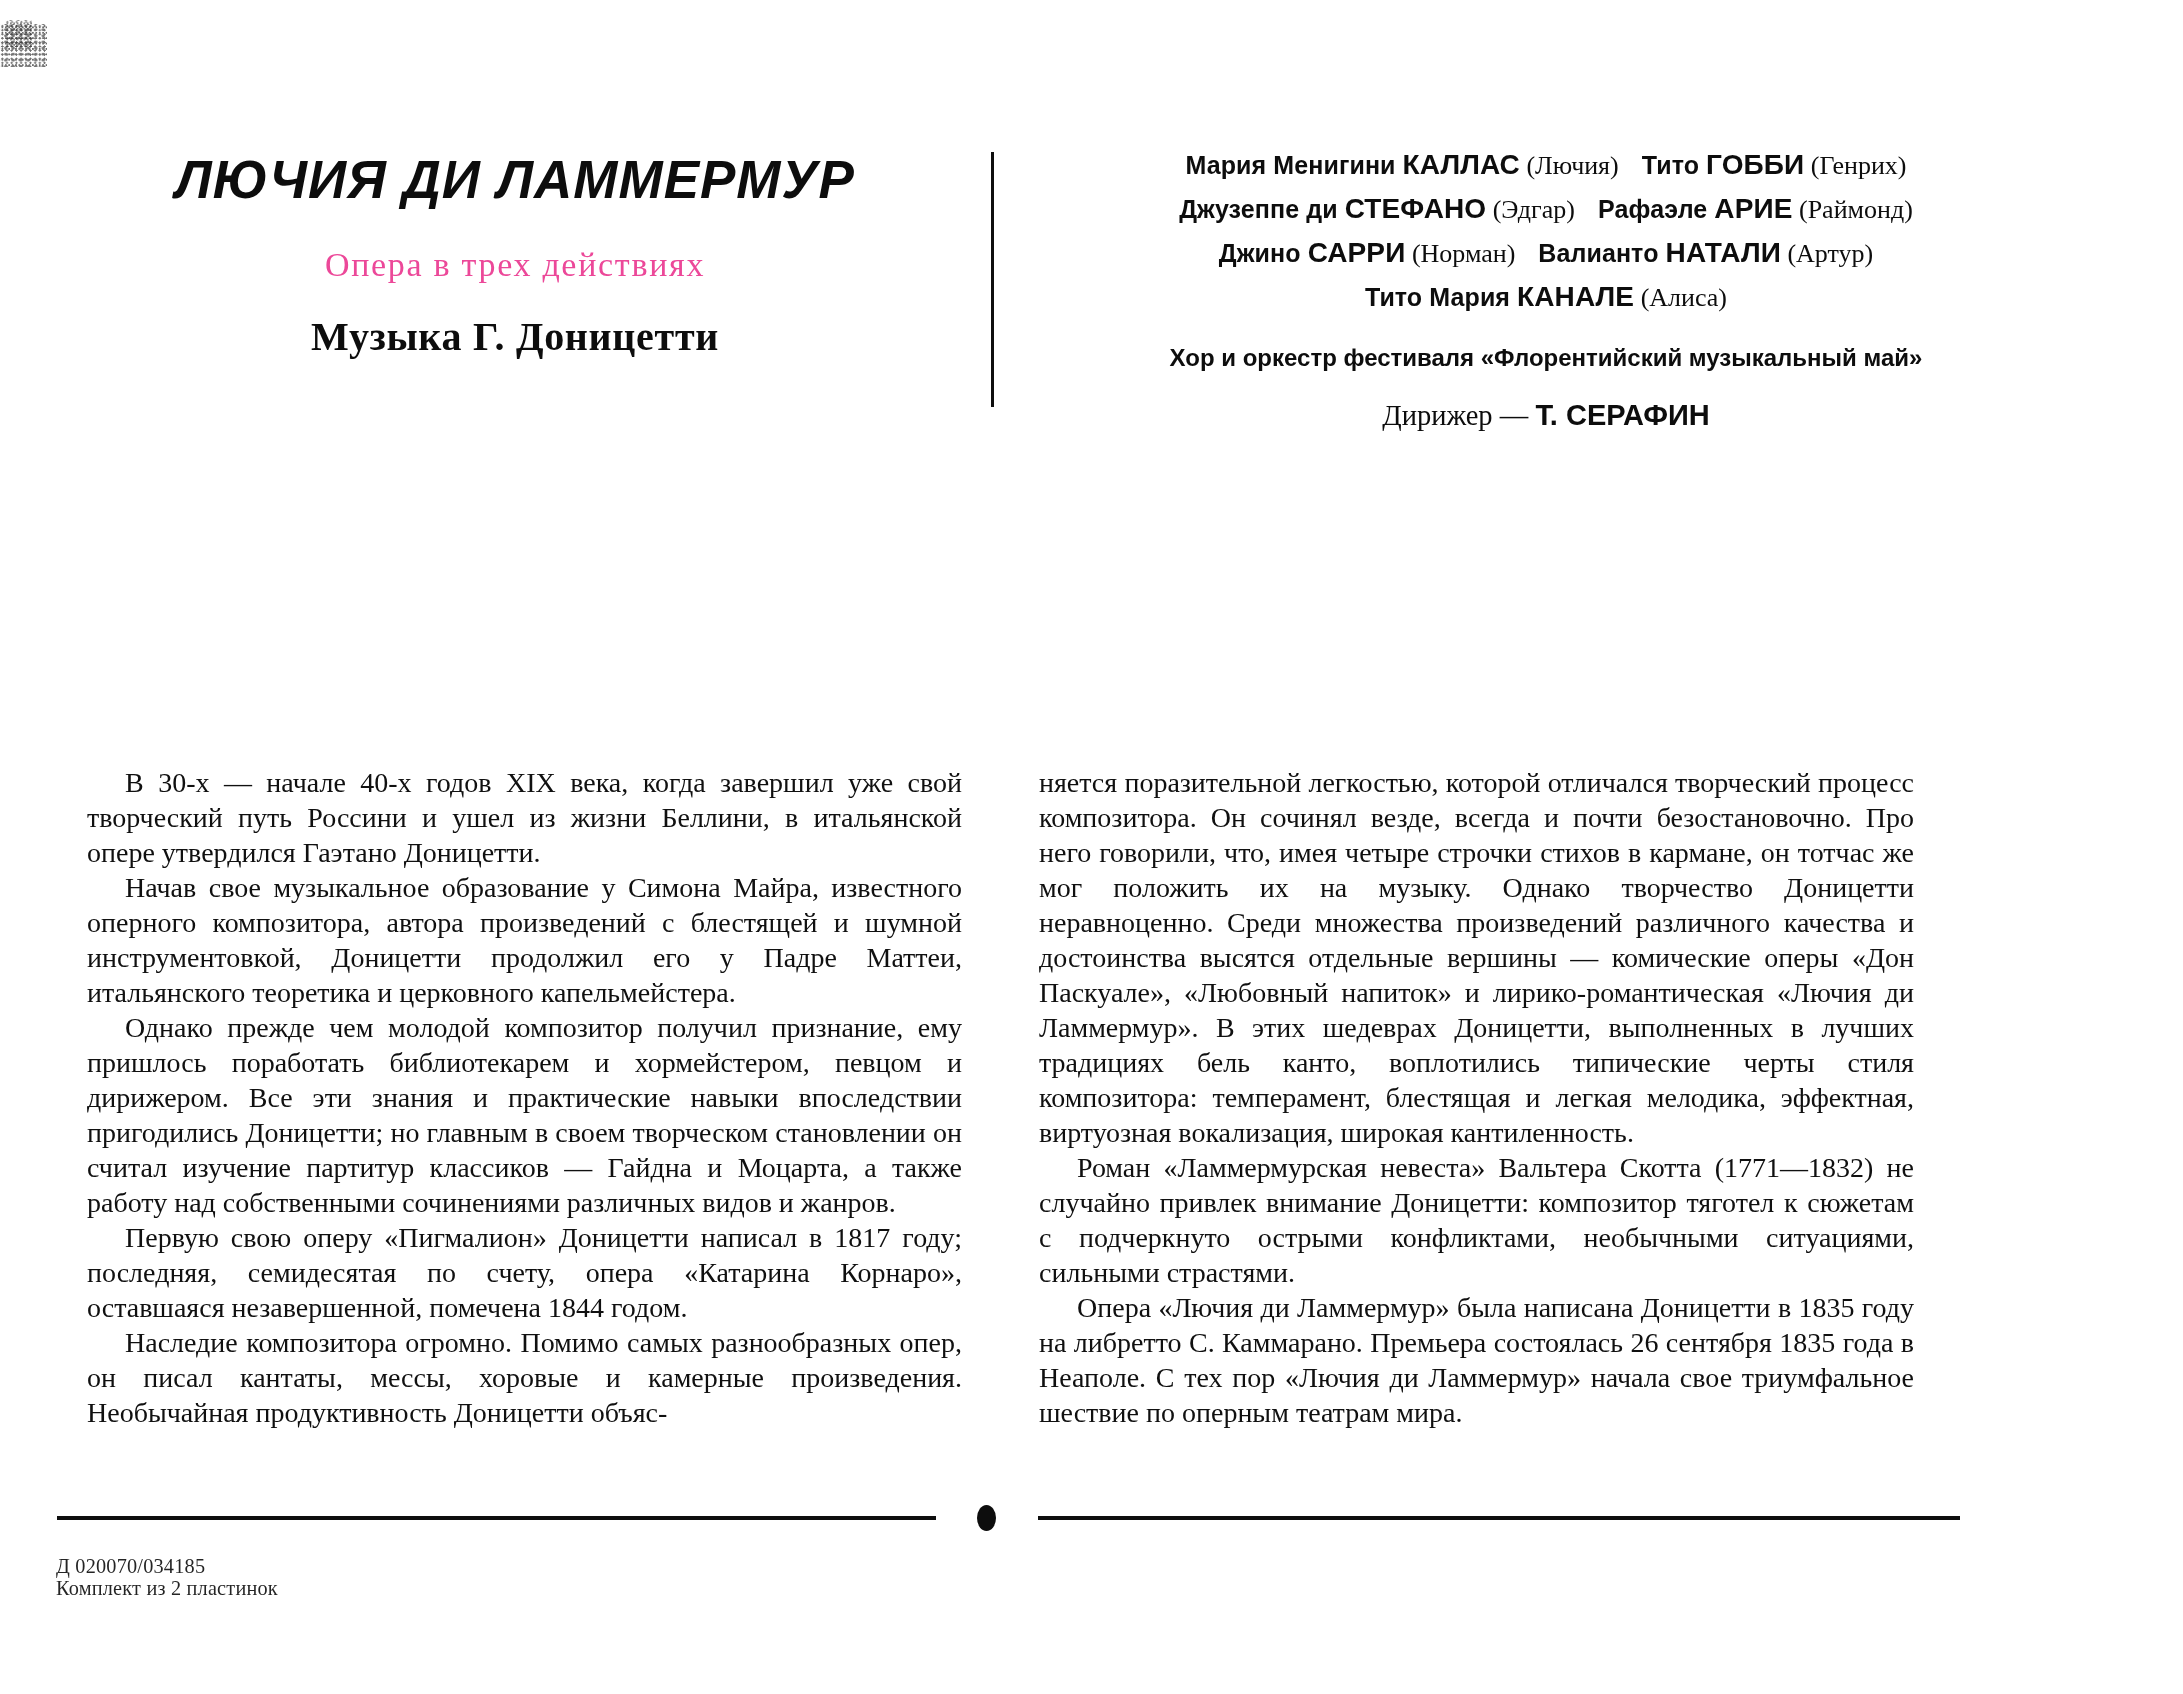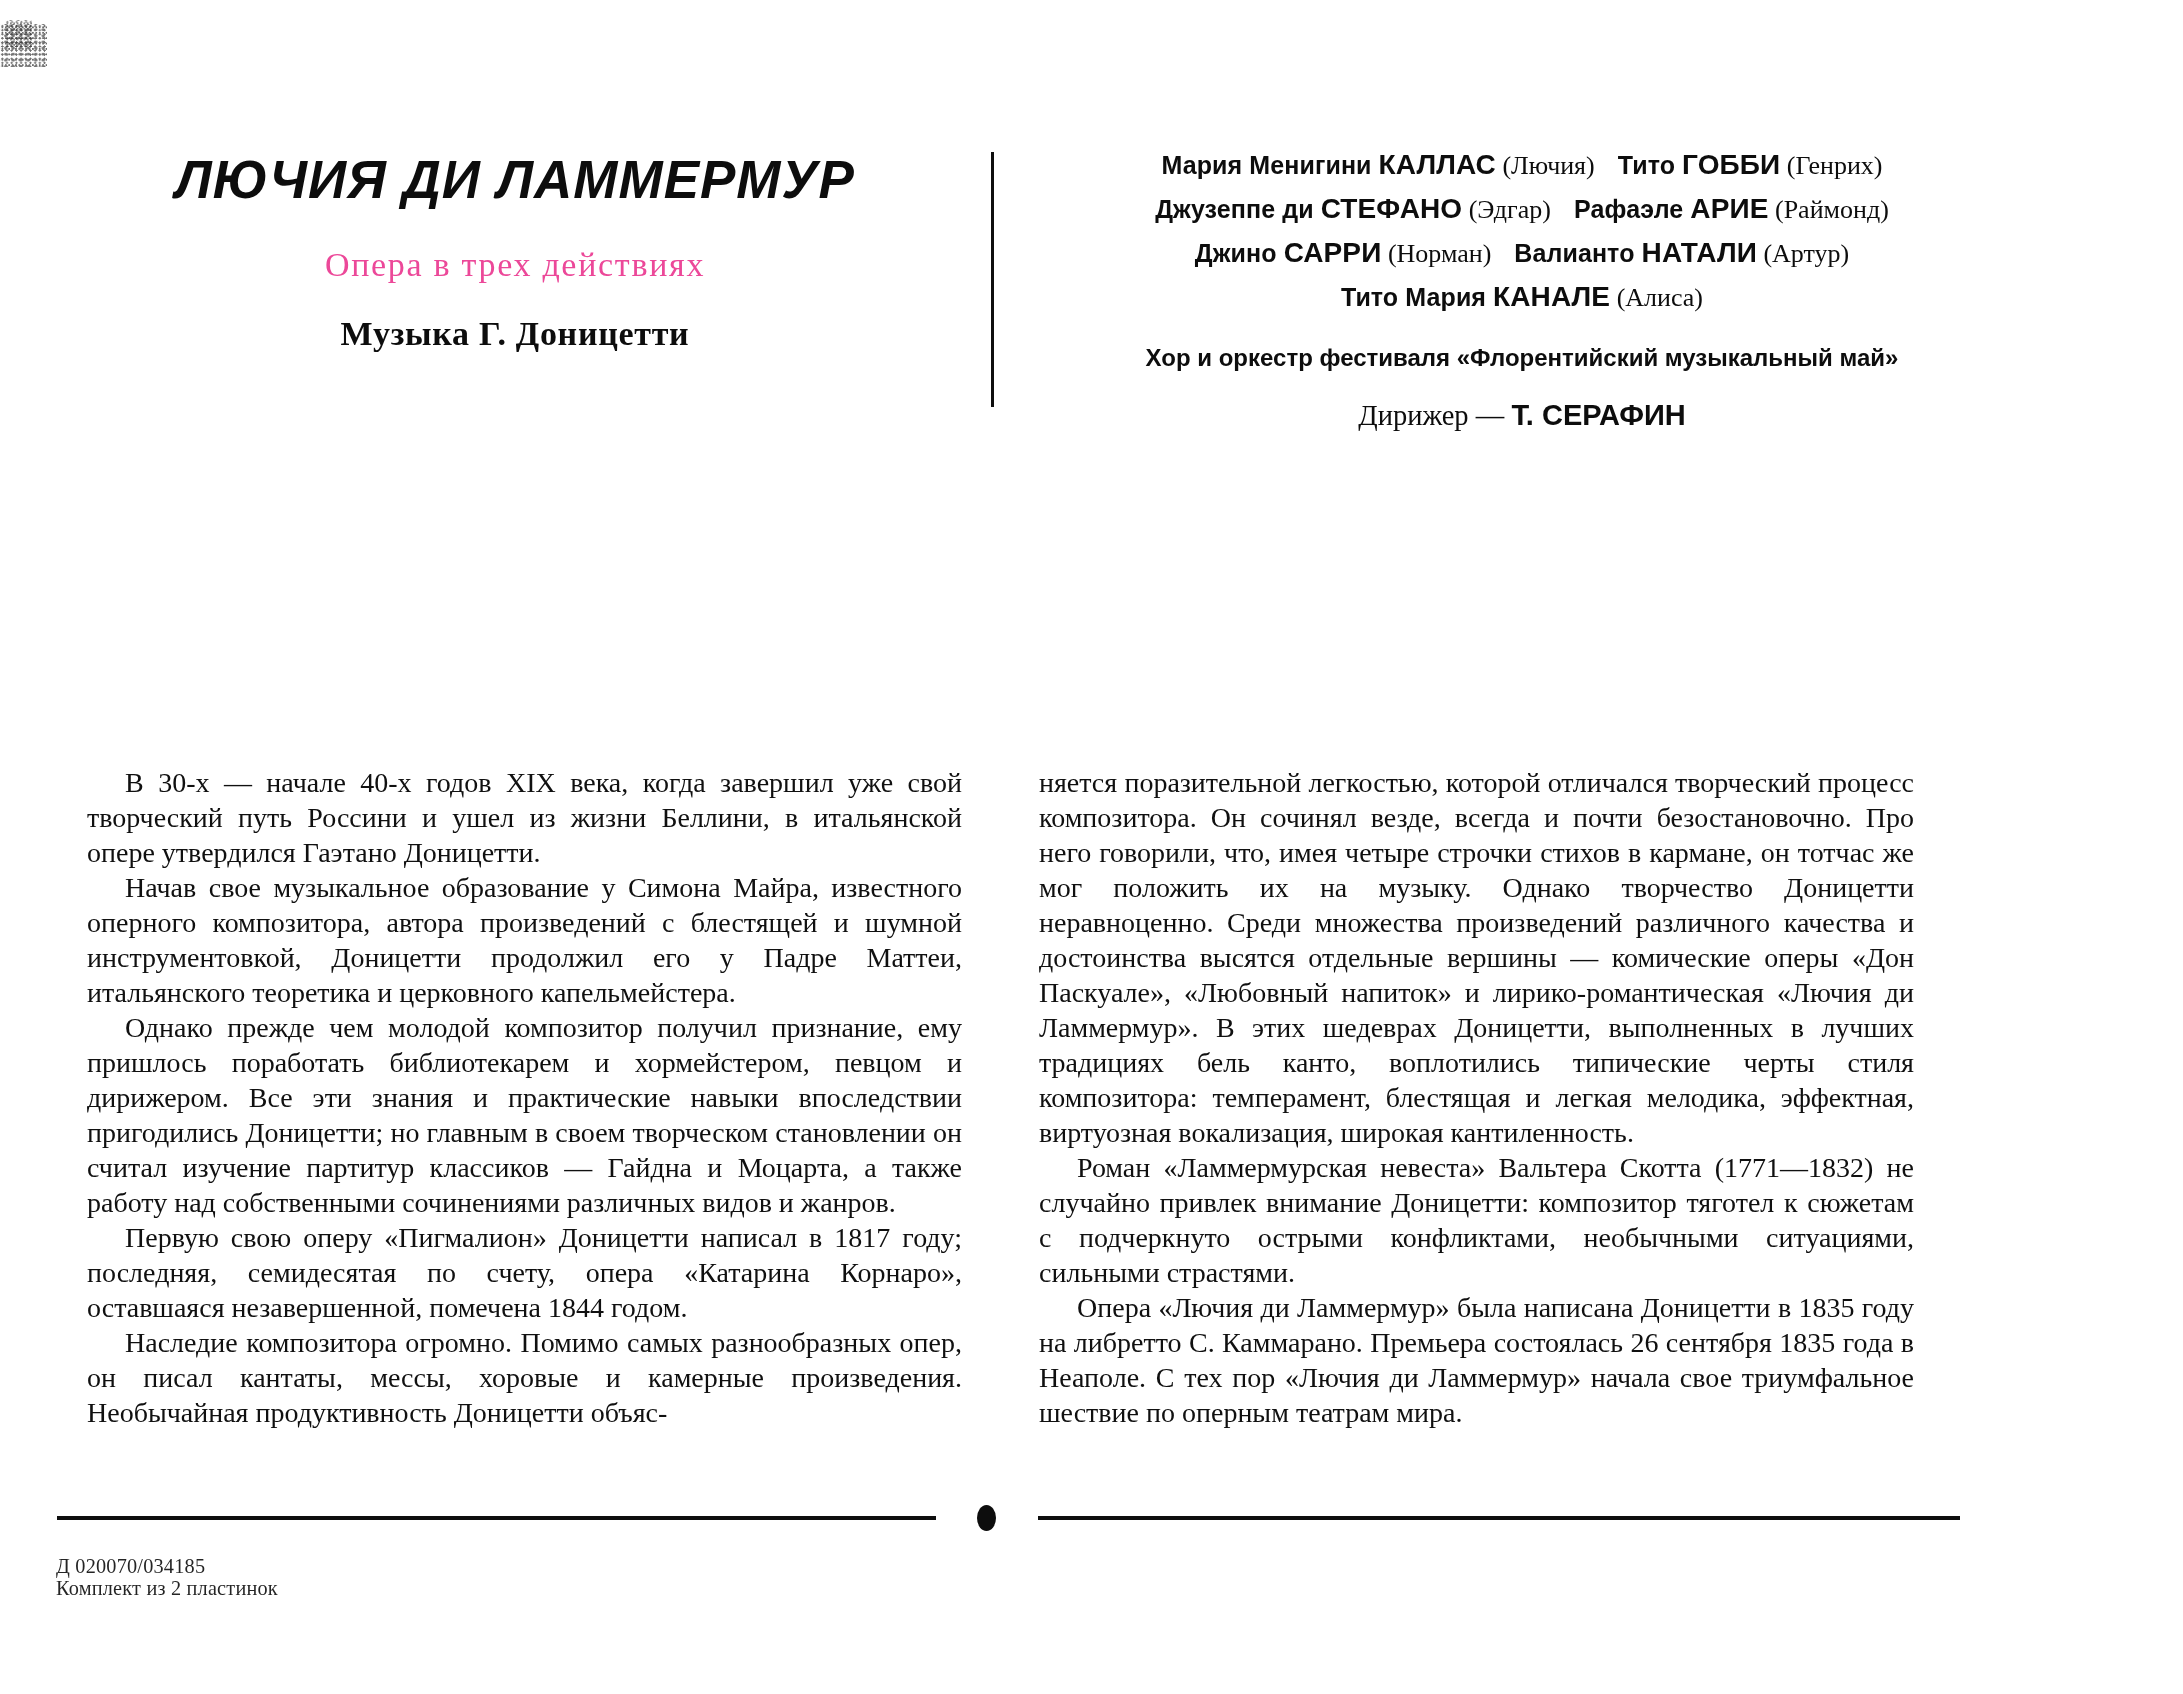--- a/index.html
+++ b/index.html
@@ -73,41 +73,41 @@
     font-size: 34px;
     letter-spacing: 1.7px;
     line-height: 1;
     margin: 0;
     padding-top: 42px;
     color: #ec4899;
   }
 
   .opera-composer {
     font-family: "Liberation Serif", "DejaVu Serif", serif;
-    font-size: 34px;
+    font-size: 40px;
     font-weight: bold;
     letter-spacing: 0.7px;
     line-height: 1;
     margin: 0;
     padding-top: 35px;
     color: #0d0d0d;
   }
 
   .header-rule {
     position: absolute;
     left: 991px;
     top: 19px;
     width: 2.7px;
     height: 255px;
     background: #0e0e0e;
   }
 
   .header-right {
     position: absolute;
-    left: 993px;
+    left: 1017px;
     top: 0;
     width: 1058px;
     text-align: center;
   }
 
   .cast-line {
     font-family: "Liberation Sans", "DejaVu Sans", sans-serif;
     font-weight: bold;
     font-size: 28px;
     line-height: 1;

